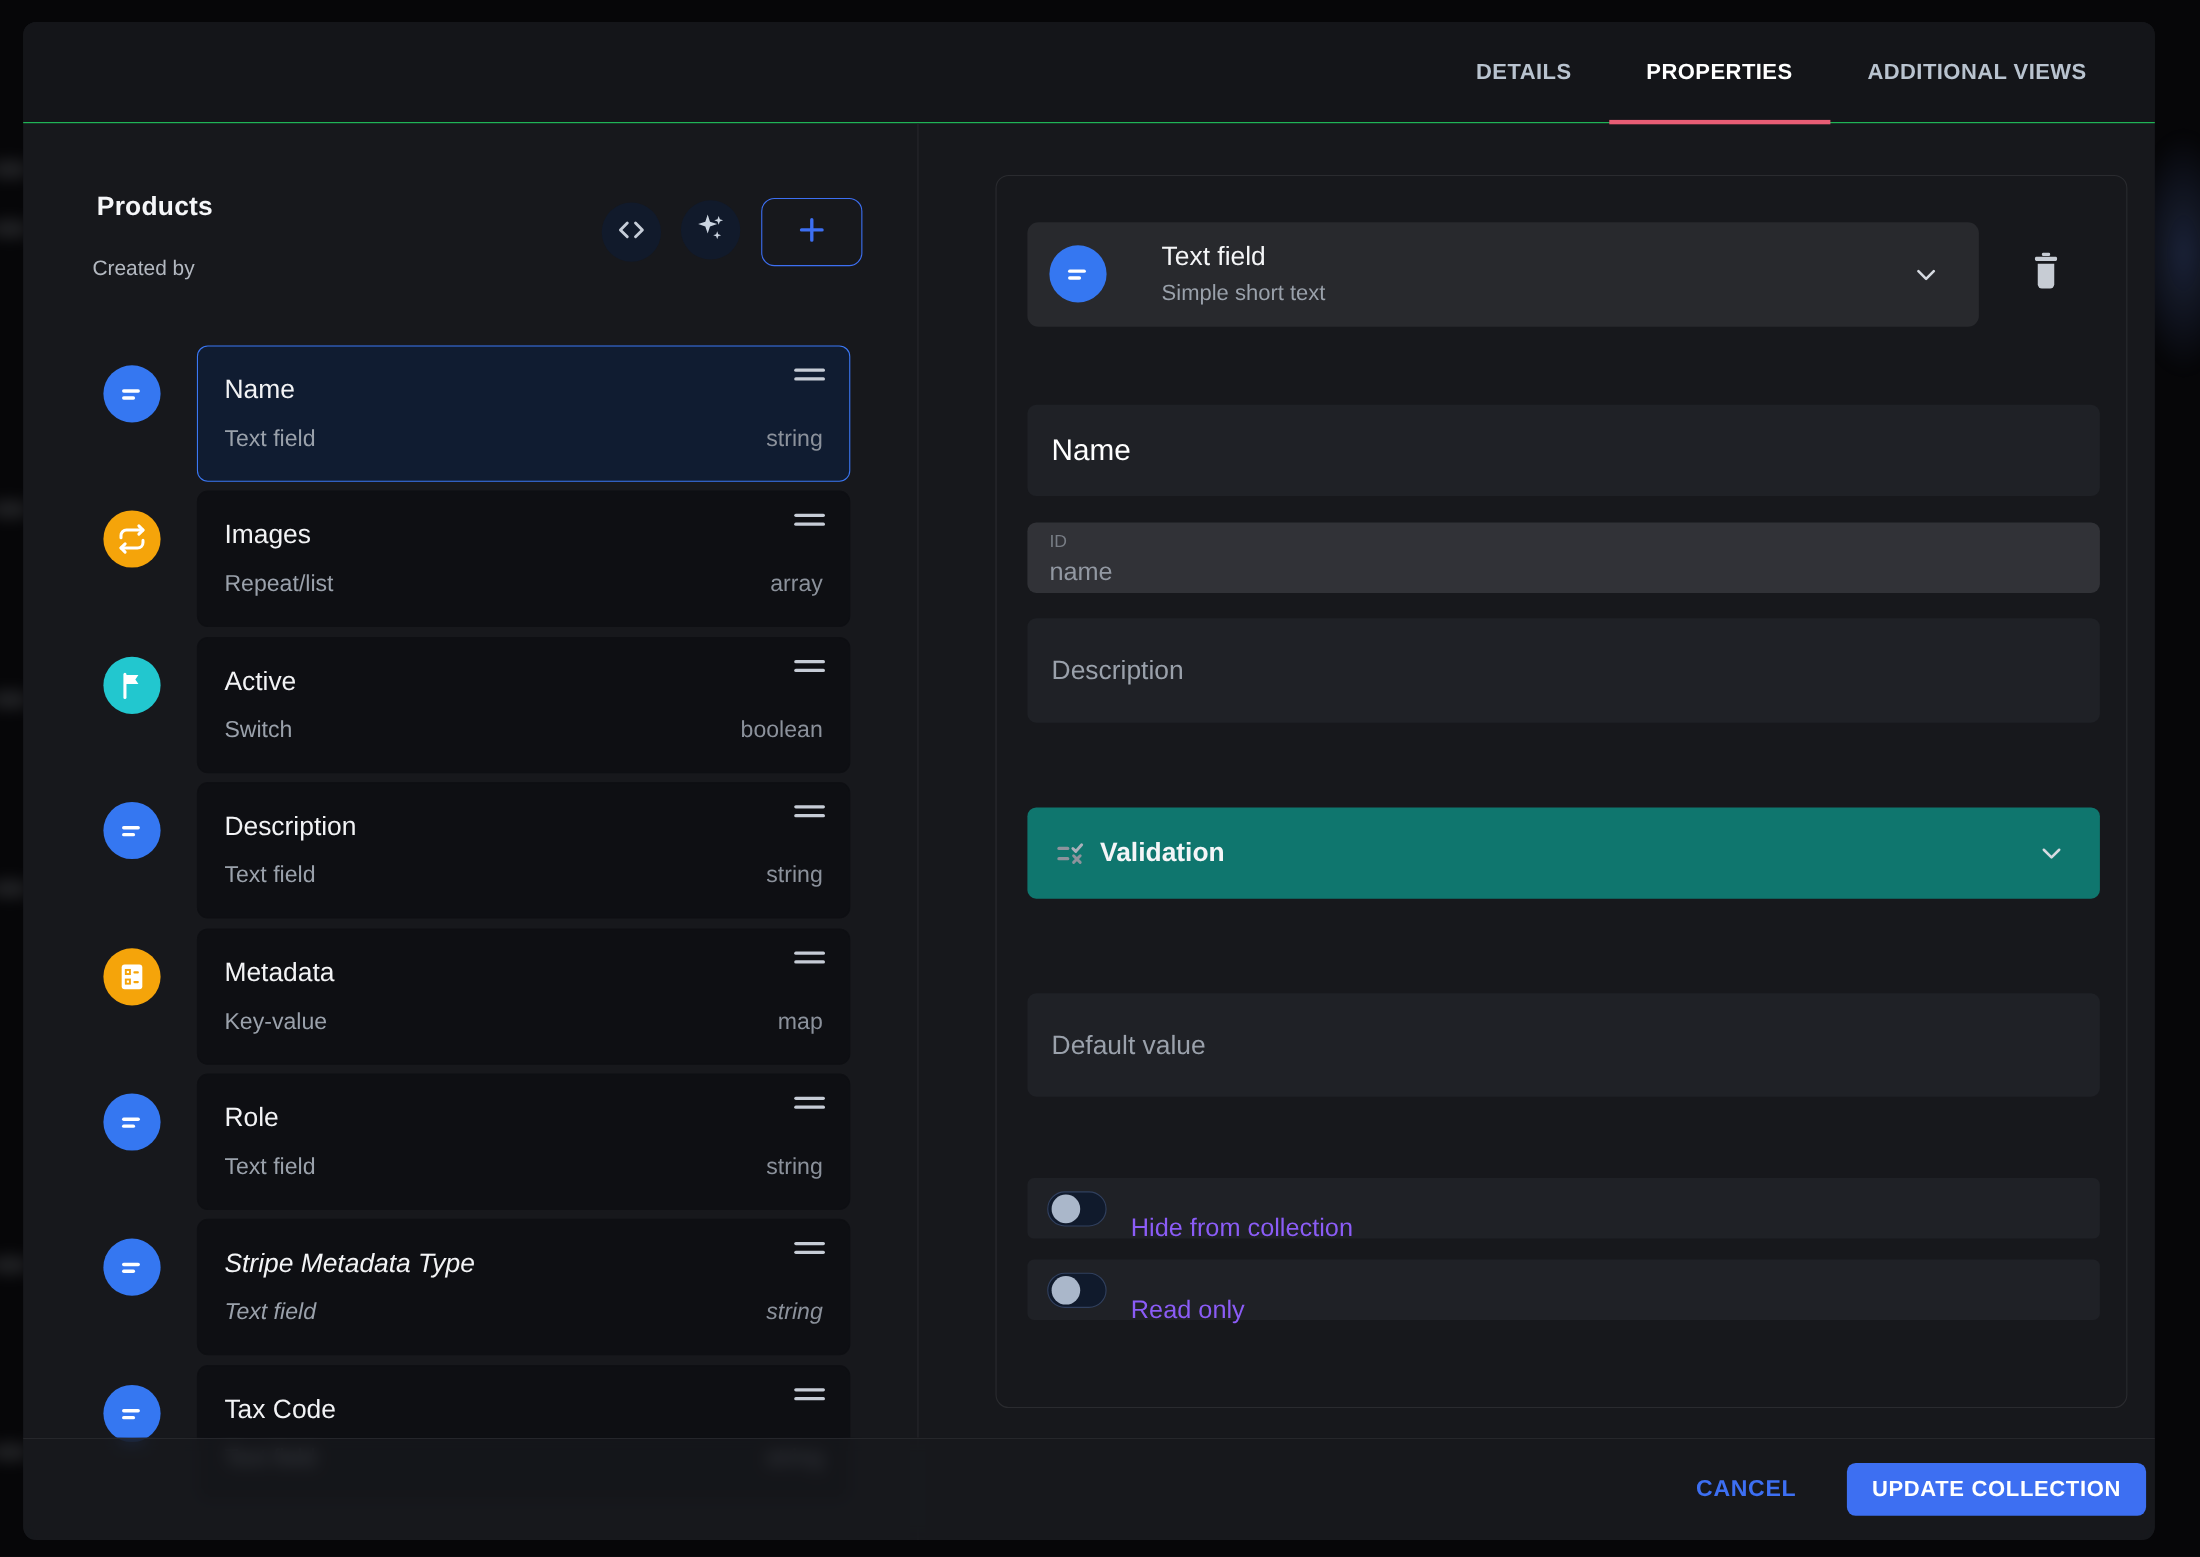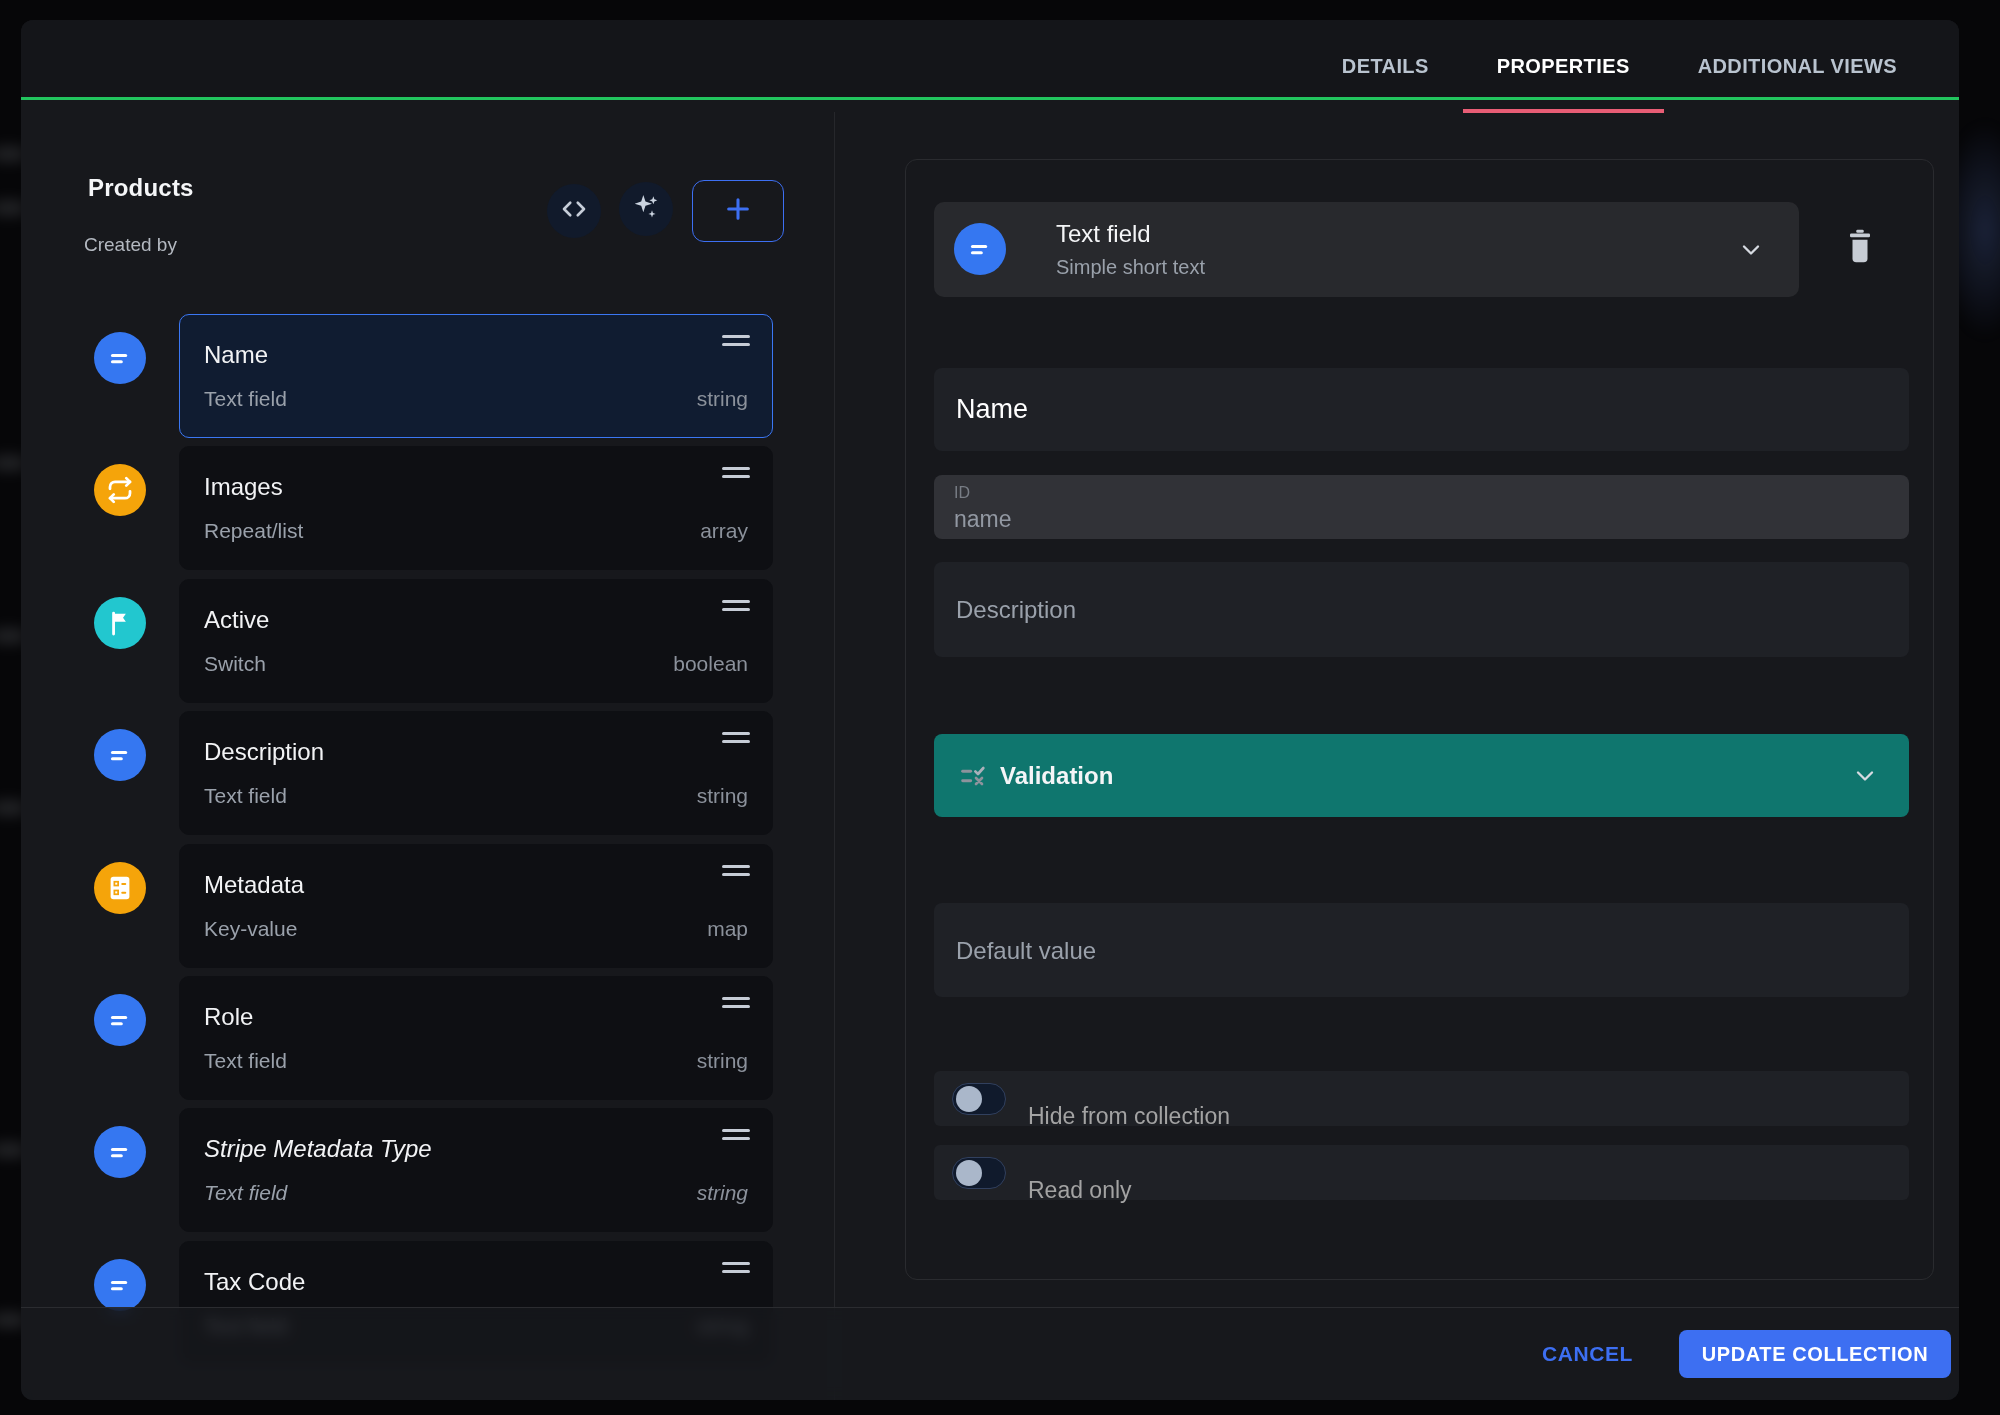--- a/index.html
+++ b/index.html
@@ -10,22 +10,22 @@
   .bg-smudge { position:absolute; left:-8px; width:34px; height:16px; background:#6a6d72;
                opacity:.28; filter:blur(7px); border-radius:8px; pointer-events:none; }
   .bg-glow { position:absolute; right:-30px; top:120px; width:90px; height:220px;
              background:radial-gradient(closest-side, rgba(90,120,200,.25), rgba(0,0,0,0));
              filter:blur(6px); pointer-events:none; }
 
   .modal { position:absolute; left:21px; top:20px; width:1938px; height:1380px;
            background:#17181c; border-radius:12px; overflow:hidden; }
 
   
-  .modal-header { position:absolute; top:0; left:0; right:0; height:80px;
-                  border-bottom:3px solid #22c55e; background:#141519; }
+  .modal-header { position:absolute; top:0; left:0; right:0; height:92px;
+                  border-bottom:1px solid #22c55e; background:#141519; }
   .tabs { position:absolute; right:28px; top:0; height:92px; display:flex; }
   .tab { position:relative; padding:0 34px; display:flex; align-items:center;
          color:#b9c3cf; font-weight:bold; font-size:20px; letter-spacing:.4px; cursor:pointer; }
   .tab.active { color:#ffffff; }
   .tab.active::after { content:""; position:absolute; left:0; right:0; bottom:-1px; height:4px;
                        background:var(--tab-underline,#e85d75); }
 
   
   .left-panel { position:absolute; left:0; top:92px; width:814px; bottom:0;
                 border-right:1px solid #26272b; }
@@ -84,21 +84,21 @@
                             font-size:24px; font-weight:bold; color:#f4f5f7; }
   .validation-hdr .vchevron { position:absolute; right:30px; top:28px; }
 
   .toggle-row { position:absolute; left:28px; width:975px; height:55px; background:#1f2126;
                 border-radius:6px; display:flex; align-items:center; }
   .toggle-row.t1 { top:911px; } .toggle-row.t2 { top:985px; }
   .switch { margin-left:18px; width:54px; height:32px; border-radius:16px; background:#101a2c;
             border:1px solid #31405e; position:relative; cursor:pointer; flex:0 0 auto; }
   .switch .knob { position:absolute; left:3px; top:2px; width:26px; height:26px; border-radius:50%;
                   background:#aab7ca; }
-  .toggle-label { margin-left:22px; font-size:23px; color:#a3a3a3;margin-top:36px; }
+  .toggle-label { margin-left:22px; font-size:23px; color:#8b5cf6;margin-top:36px; }
 
   
   .footer { position:absolute; left:0; right:0; top:1287px; height:93px;
             background:rgba(24,25,29,.72); backdrop-filter:blur(7px); -webkit-backdrop-filter:blur(7px);
             border-top:1px solid #2b2c30; display:flex; align-items:center; justify-content:flex-end; }
   .cancel-btn { margin-right:46px; background:none; border:none; color:var(--accent,#3d6ff2);
                 font-family:inherit; font-weight:bold; font-size:21px; letter-spacing:.6px; cursor:pointer; }
   .update-btn { margin-right:8px; width:272px; height:48px; background:var(--accent,#3d6ff2);
                 border:none; border-radius:8px; color:#ffffff; font-family:inherit; font-weight:bold;
                 font-size:20px; letter-spacing:.6px; cursor:pointer; }

